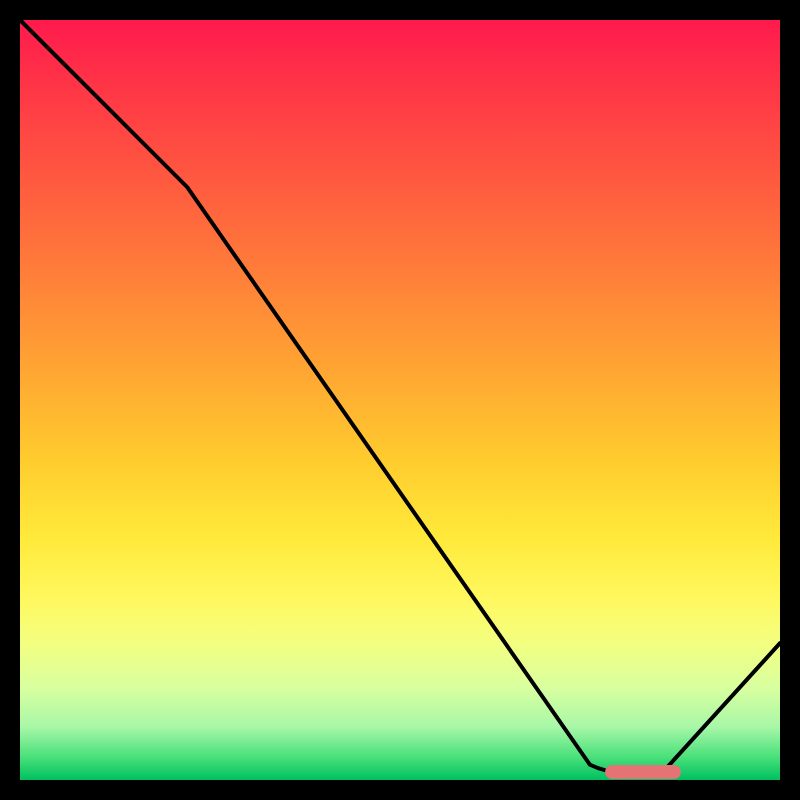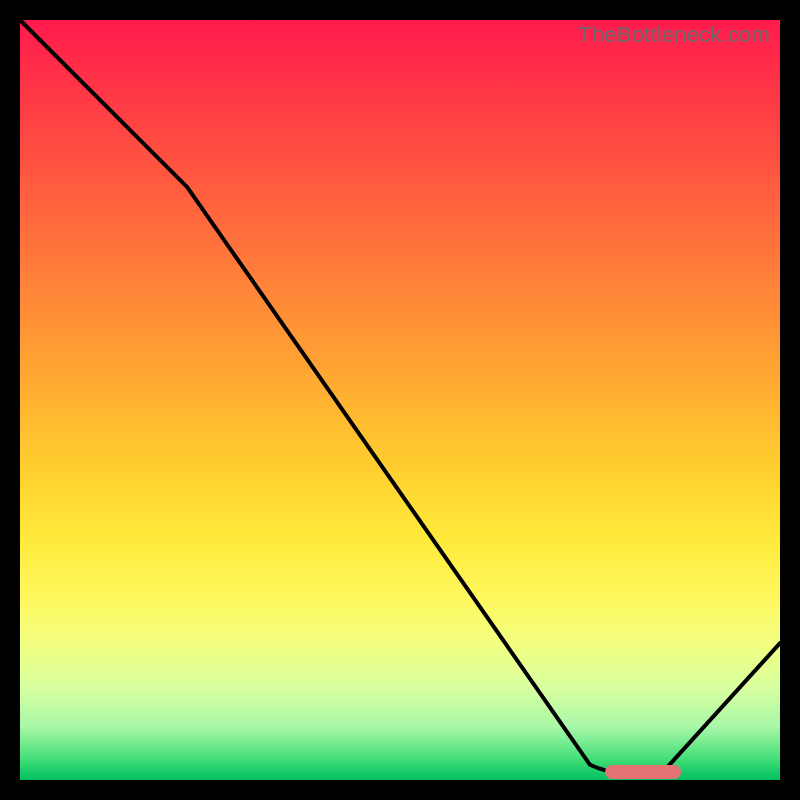--- a/index.html
+++ b/index.html
@@ -73,21 +73,20 @@
     stroke-linejoin: round;
   }
 </style>
 </head>
 <body>
 
 <div class="frame">
 
   <div class="plot">
 
-    <span class="watermark">TheBottleneck.com</span>
 
     <svg class="curve" viewBox="0 0 760 760" preserveAspectRatio="none">
       <path d="M 0 0 L 167.2 167.2 L 570 744.8 Q 589 753.92 608 752.4 Q 627 748.6 646 748.6 L 760 623.2"></path>
     </svg>
 
     <div class="marker" style="left: 585.2px; width: 76px; top: 745.4px;"></div>
 
   </div>
 </div>
 

